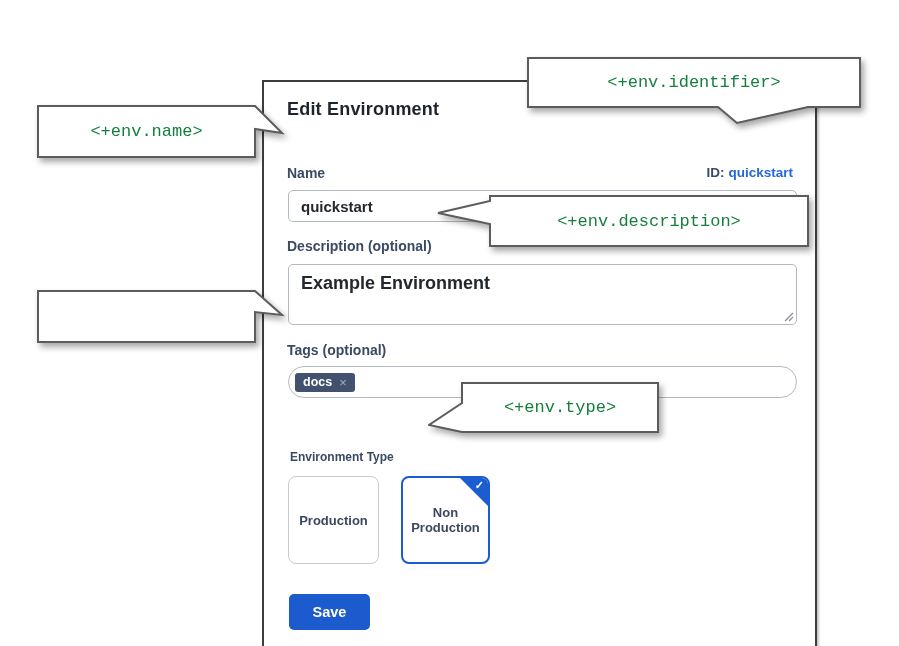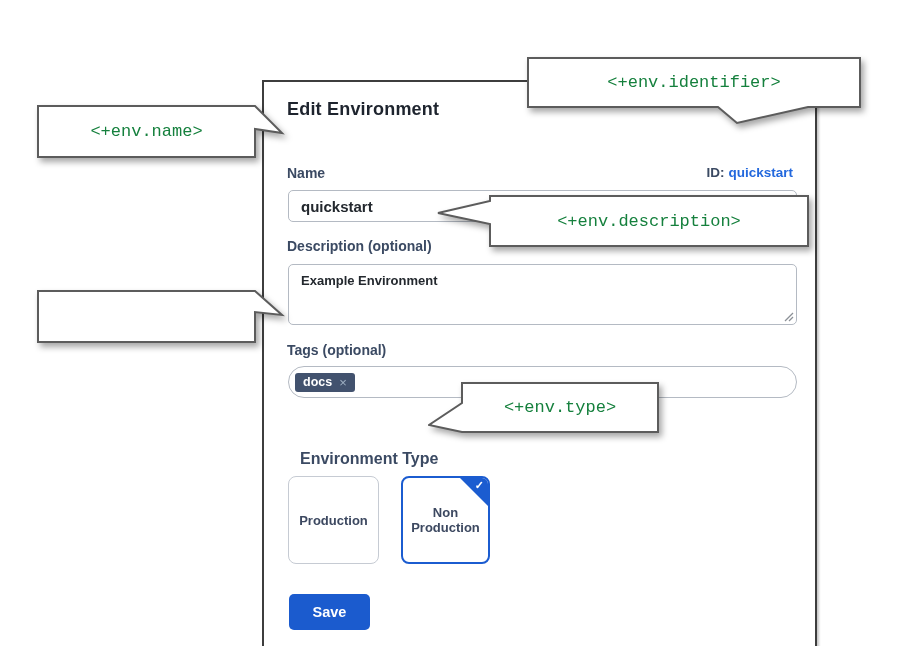--- a/index.html
+++ b/index.html
@@ -10,34 +10,34 @@
   
   .dialog { position:absolute; left:262px; top:44px; width:555px; height:568px;
             background:#fff; border:2px solid #3d3d3d;
             box-shadow:2px 3px 2px rgba(0,0,0,0.22);margin-top:36px; }
   .dlg-title { position:absolute; left:23px; top:17px; font-size:18px; font-weight:700;
                color:#1e242e; letter-spacing:.2px; }
   .field-label { position:absolute; font-size:14px; font-weight:600; color:#3b4a63; }
   .lbl-name { left:23px; top:83px; }
   .lbl-desc { left:23px; top:156px; }
   .lbl-tags { left:23px; top:260px; }
-  .lbl-type { left:36px; top:368px; font-size:16px; }
+  .lbl-type { left:26px; top:368px; font-size:12px; }
 
   .id-row { position:absolute; right:22px; top:83px; font-size:13.5px; font-weight:600; }
   .id-key { color:#3b4a63; }
   .id-val { color:#2368dd; margin-left:4px; cursor:pointer; }
 
   .text-input { position:absolute; left:24px; width:509px; height:32px; background:#fff;
                 border:1px solid #b4bac3; border-radius:5px; font-size:15px; font-weight:600;
                 color:#23282e; padding:0 12px; font-family:"Liberation Sans",sans-serif;
                 display:flex; align-items:center; }
   .inp-name { top:108px; }
   .textarea { position:absolute; left:24px; top:182px; width:509px; height:61px;
               border:1px solid #b4bac3; border-radius:5px; background:#fff;
-              font-size:13px; font-weight:600; color:#23282e; padding:8px 12px; }
+              font-size:18px; font-weight:600; color:#23282e; padding:8px 12px; }
   .resize-handle { position:absolute; right:2px; bottom:2px; width:11px; height:11px; }
   .resize-handle svg { display:block; }
 
   .tags-input { position:absolute; left:24px; top:284px; width:509px; height:32px;
                 border:1px solid #b4bac3; border-radius:16px; background:#fff;
                 display:flex; align-items:center; padding:0 6px; }
   .tag-chip { display:inline-flex; align-items:center; gap:7px; background:#42526e;
               color:#fff; border-radius:3px; padding:3px 8px; font-size:12.5px;
               font-weight:700; line-height:1; }
   .tag-x { color:#9fb0c3; font-size:13px; font-weight:400; cursor:pointer; }

